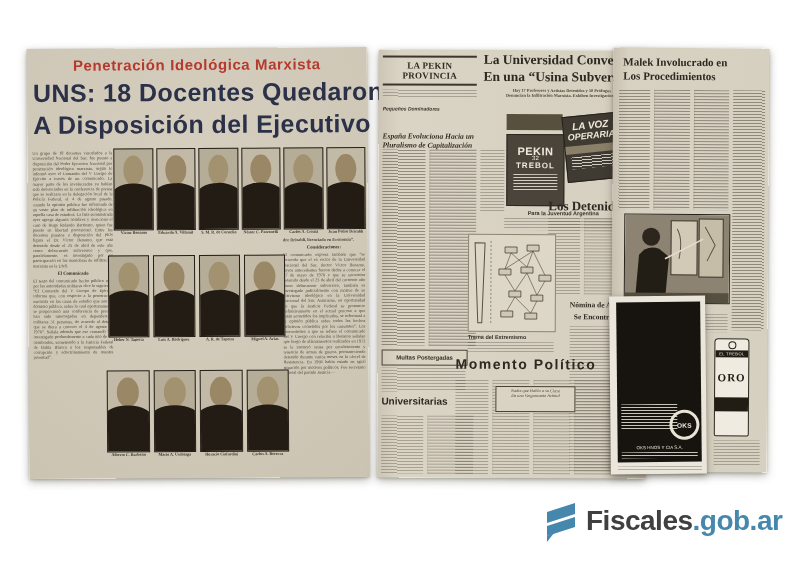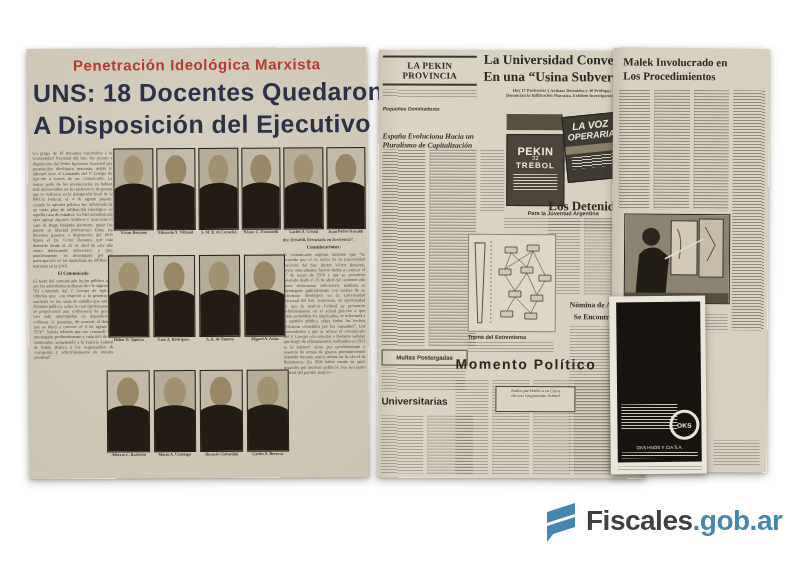--- a/index.html
+++ b/index.html
@@ -327,20 +327,26 @@
         <path d="M80 12 l10 18 l-8 16" stroke="#5c5443" fill="none"></path>
         <circle cx="26" cy="22" r="9" fill="#2c261e"></circle>
         <path d="M10 88 L14 40 Q22 30 34 34 L44 42 L40 88 Z" fill="#221d15"></path>
         <line x1="40" y1="44" x2="78" y2="24" stroke="#e4ddcb" stroke-width="1.6"></line>
         <rect x="0" y="78" width="104" height="10" fill="#55503f"></rect>
       </svg>
     </div>
     <div class="abs" style="left:12px;top:258px;width:104px;font-size:5.5px;font-weight:bold;color:#352f25;">Una Exposición Clara</div>
     <div class="abs nz" style="left:12px;top:266px;width:104px;height:18px;"></div>
 
+    <div class="tagad" style="left:103px;top:290px;width:33px;height:96px;">
+      <div style="width:6px;height:6px;border:1.5px solid #211c14;border-radius:50%;margin:2px auto 1px auto;"></div>
+      <div class="band">EL TREBOL</div>
+      <div style="font-size:11px;font-weight:bold;letter-spacing:1px;color:#211c14;margin-top:14px;font-family:'Liberation Serif',serif;">ORO</div>
+      <div class="band" style="margin-top:14px;height:14px;"></div>
+    </div>
     <div class="abs nz" style="left:103px;top:392px;width:46px;height:26px;"></div>
   </div>
 
   <div class="clip adclip">
     <div class="adblack" style="left:7px;top:6px;width:84px;height:160px;">
       <div class="nzw" style="position:absolute;left:4px;top:102px;width:56px;height:26px;"></div>
       <div class="oksring" style="left:52px;top:108px;">
         <span>OKS</span>
       </div>
       <div style="position:absolute;left:4px;bottom:12px;width:76px;text-align:center;font-size:4.5px;color:#e9e3d5;">OKS HNOS Y CIA S.A.</div>

